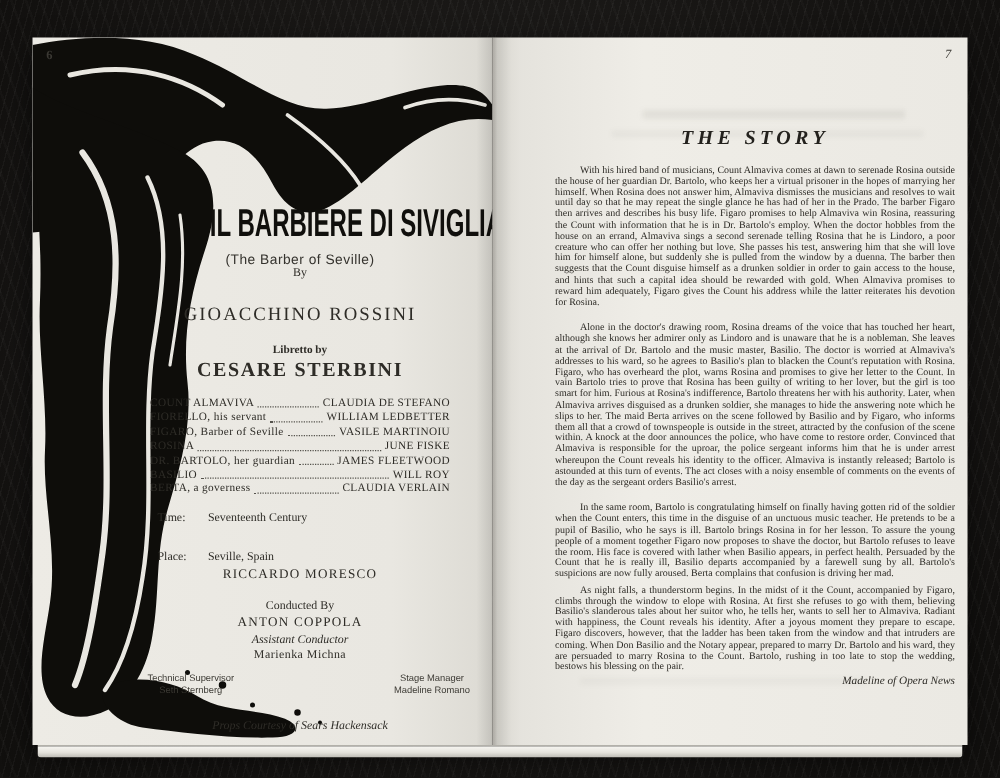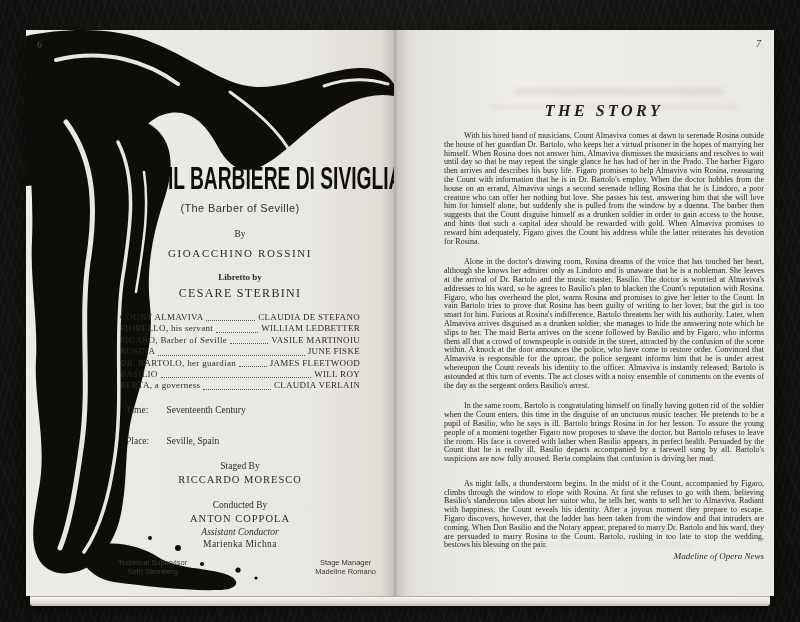--- a/index.html
+++ b/index.html
@@ -29,24 +29,24 @@
   .pageno-left{top:9px;left:11px;font-weight:700;}
   .pageno-right{top:8px;right:13px;font-style:italic;}
   .ink{position:absolute;left:0;top:0;width:368px;height:566px;}
 
   
   .left-content{position:absolute;left:70px;top:134px;width:288px;text-align:center;}
   .title{margin:0;font-family:"Liberation Sans",sans-serif;font-weight:800;font-size:31px;
     line-height:30px;color:#100f0c;white-space:nowrap;}
   .title-inner{display:inline-block;transform:scaleX(0.62);transform-origin:50% 50%;letter-spacing:0;}
   .subtitle{margin-top:8px;font-family:"Liberation Sans",sans-serif;font-size:11px;letter-spacing:0.4px;color:#34322d;}
-  .by-label{margin-top:15px;font-size:9.5px;}
-  .composer{margin-top:8px;font-size:11px;letter-spacing:1.6px;text-align:center;}
+  .by-label{font-size:9.5px;}
+  .composer{margin-top:20px;font-size:15px;letter-spacing:1.6px;text-align:center;}
   .libretto-label{margin-top:13px;font-size:9px;font-weight:700;}
-  .librettist{margin-top:4px;font-size:12px;font-weight:400;letter-spacing:1.3px;}
+  .librettist{margin-top:4px;font-size:16px;font-weight:700;letter-spacing:1.3px;}
   .cast-heading{margin-top:11px;font-size:10px;letter-spacing:1.3px;}
   .cast{margin:11px auto 0;width:240px;text-align:left;}
   .cast-row{display:flex;align-items:flex-end;font-size:9px;line-height:11.4px;letter-spacing:0.3px;}
   .leader{flex:1;border-bottom:1.5px dotted #55534d;margin:0 3px 2px;min-width:8px;}
   .performer{white-space:nowrap;}
   .tp{margin:13px 0 0 30px;text-align:left;font-size:9.5px;}
   .tp + .tp{margin-top:21px;}
   .tp-label{display:inline-block;width:38px;}
   .c-label{margin-top:15px;font-size:9.5px;}
   .c-name{margin-top:3px;font-size:10.5px;letter-spacing:1px;}
@@ -56,21 +56,21 @@
     font-family:"Liberation Sans",sans-serif;font-size:7.5px;line-height:9px;color:#3c3a34;}
   .two-col .col{text-align:center;}
   .props{margin-top:20px;font-style:italic;font-size:9.5px;line-height:11px;}
 
   
   .story{position:absolute;left:50px;top:32px;width:320px;}
   .story-heading{margin:40px 0 0;text-align:center;font-style:italic;font-weight:700;
     font-size:16px;letter-spacing:3.5px;color:#23211d;}
   .story-para{margin:12px 0 0;text-align:justify;text-indent:20px;
     font-size:8px;line-height:8.8px;color:#2c2a25;}
-  .story-para.nogap{margin-top:16px;}
+  .story-para.nogap{margin-top:4px;}
   .story-credit{margin-top:1px;text-align:right;font-style:italic;font-size:9px;color:#2c2a25;}
   .ghost{position:absolute;background:rgba(110,108,100,0.10);filter:blur(2px);border-radius:2px;}
   .ghost-1{top:58px;left:120px;width:210px;height:7px;}
   .ghost-2{top:74px;left:95px;width:250px;height:6px;opacity:0.6;}
   .ghost-3{top:512px;left:70px;width:230px;height:6px;opacity:0.5;}
 </style>
 </head>
 <body>
 
 <div class="bg-texture"></div>
@@ -162,21 +162,20 @@
 
         <div class="tp">
           <span class="tp-label">Time:</span>
           <span>Seventeenth Century</span>
         </div>
         <div class="tp">
           <span class="tp-label">Place:</span>
           <span>Seville, Spain</span>
         </div>
 
-        <div class="c-label">Staged By</div>
         <div class="c-name">RICCARDO MORESCO</div>
 
         <div class="c-label">Conducted By</div>
         <div class="c-name">ANTON COPPOLA</div>
         <div class="c-label2">Assistant Conductor</div>
         <div class="c-name2">Marienka Michna</div>
 
         <div class="two-col">
           <div class="col">
             <div>Technical Supervisor</div>

